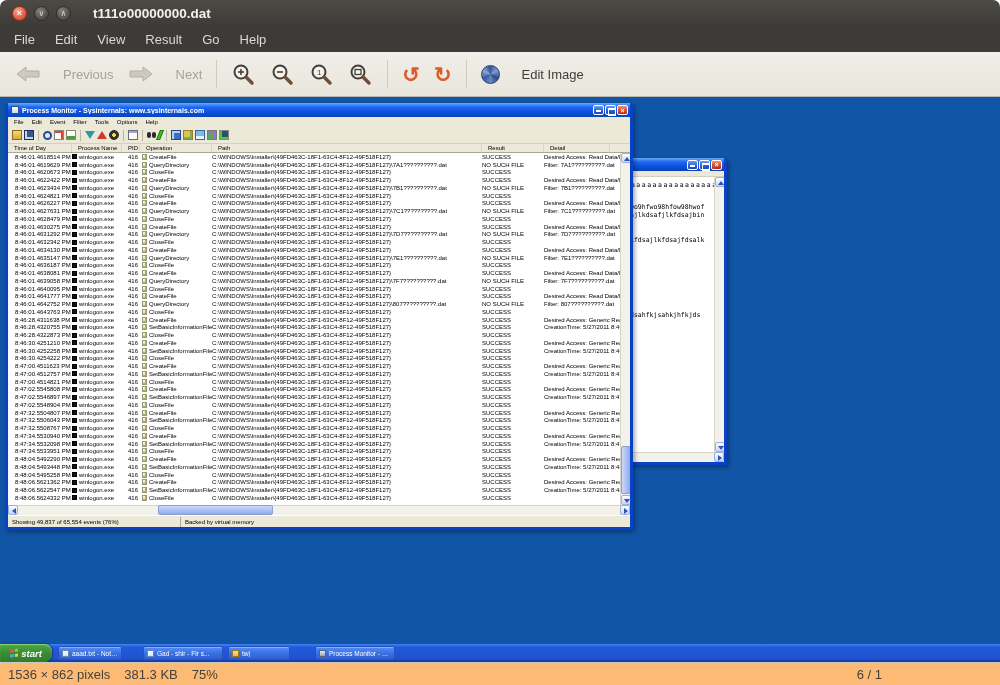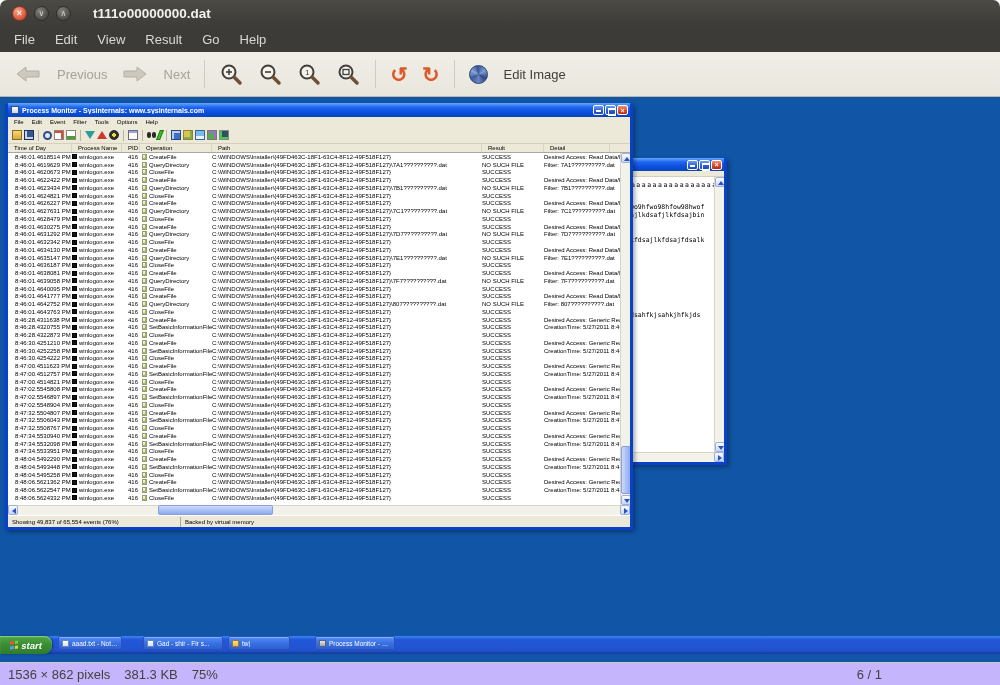--- a/index.html
+++ b/index.html
@@ -20,21 +20,21 @@
                  border:1px solid #2e2d2a; color:#d9d6d0; font-size:8px; }
   .title-text { color:#f3f1ec; font-weight:bold; font-size:13.5px; margin-left:22px; }
 
   .menubar { height:25px; background:#3c3b37; display:flex; align-items:center;
              padding-left:4px; flex:0 0 auto; }
   .menu-item { color:#dcd9d2; font-size:13px; padding:3px 10px; cursor:pointer; }
 
   .toolbar { height:45px; background:linear-gradient(#f1eee7,#e9e6de);
              border-bottom:1px solid #bab6ad; display:flex; align-items:center;
              padding:0 8px; flex:0 0 auto; }
-  .tb-btn { display:flex; align-items:center; gap:16px; padding:4px 7px; border-radius:3px; cursor:pointer; }
+  .tb-btn { display:flex; align-items:center; gap:22px; padding:4px 7px; border-radius:3px; cursor:pointer; }
   .tb-label { font-size:13px; color:#3f3e39; }
   .tb-btn.disabled .tb-label { color:#a7a399; }
   .tb-sep { width:1px; height:28px; background:#cfcbc1; margin:0 7px; }
   .rot { font-size:21px; font-weight:bold; color:#dd5b2b; line-height:1; }
   .gimp-ico { width:19px; height:19px; border-radius:50%;
               background:conic-gradient(#3a5c9e,#7e9bd2,#2d4a86,#6c89c2,#3a5c9e,#8aa5d8,#2d4a86);
               border:1px solid #2b4070; }
 
   
   .canvas { height:565px; position:relative; background:#1155a6; overflow:hidden; flex:0 0 auto; }
@@ -140,23 +140,23 @@
   .np-text { width:156px; overflow:hidden; font-family:"DejaVu Sans Mono", monospace;
              font-size:6.5px; color:#000; line-height:8px; padding-left:72px; white-space:nowrap; }
   .np-l1 { margin-top:4px; margin-left:-64px; letter-spacing:1.5px; }
   .np-l2 { margin-top:14px; }
   .np-l4 { margin-top:17px; }
   .np-l5 { margin-top:67px; }
   .np-vscroll { width:10px; background:#f2f1ea; border-left:1px solid #d8d5c6; position:relative; flex:0 0 auto; cursor:pointer;}
   .np-hscroll { height:10px; background:#f2f1ea; border-top:1px solid #d8d5c6; position:relative; flex:0 0 auto; cursor:pointer;}
 
   
-  .xp-taskbar { position:absolute; left:0; bottom:8px; width:1000px; height:18px; z-index:5;
+  .xp-taskbar { position:absolute; left:0; bottom:0; width:1000px; height:18px; z-index:5;
                 background:linear-gradient(#3c82f6,#2258d8 20%,#2152cf 80%,#15399c);
-                display:flex; align-items:flex-start; }
+                display:flex; align-items:center; }
   .start-btn { height:18px; width:52px; border-radius:0 8px 8px 0; cursor:pointer;
                background:linear-gradient(#52a848,#3a8f34 45%,#2f7c2b);
                box-shadow:inset 0 1px 1px #8cd37e, 1px 0 2px rgba(0,0,0,.4);
                display:flex; align-items:center; justify-content:center; gap:3px; flex:0 0 auto; }
   .start-flag { width:8px; height:8px; display:grid; grid-template-columns:3.5px 3.5px; gap:1px;
                 transform:skewY(-6deg); }
   .start-flag i { display:block; width:3.5px; height:3px; }
   .sf1{background:#e85438} .sf2{background:#7ec84a} .sf3{background:#5a9cf0} .sf4{background:#f0c84a}
   .start-label { color:#fff; font-weight:bold; font-style:italic; font-size:9.5px; }
   .tk-btn { height:14px; margin-top:0; border-radius:2px; cursor:pointer;
@@ -165,21 +165,21 @@
             display:flex; align-items:center; gap:3px; padding:0 3px; overflow:hidden; flex:0 0 auto; }
   .tk-label { color:#fff; font-size:6.5px; white-space:nowrap; overflow:hidden; text-overflow:ellipsis; }
   .tk-ico { width:7px; height:7px; flex:0 0 auto; }
   .tk-ico.doc { background:linear-gradient(#fff,#cfe0f8); border:1px solid #6a8ab8; }
   .tk-ico.folder { background:linear-gradient(#fbe292,#e8b94f); border:1px solid #9a7a2a; }
   .tk-ico.appgray { background:linear-gradient(#e8e8e8,#9aa2b8); border:1px solid #5a6278; }
   .tk1{width:64px; margin-left:6px} .tk2{width:80px; margin-left:21px}
   .tk3{width:62px; margin-left:5px} .tk4{width:80px; margin-left:25px}
 
   
-  .statusbar { height:23px; background:#c4b5fd; border-top:1px solid #cdc9c0;
+  .statusbar { height:23px; background:#fdba74; border-top:1px solid #cdc9c0;
                display:flex; align-items:center; font-size:13px; color:#44423d; flex:0 0 auto; }
   .sb-left-group { display:flex; gap:14px; margin-left:8px; }
   .sb-page { margin-left:auto; margin-right:118px; }
 </style>
 </head>
 <body>
 
 <div class="app">
 
   <div class="titlebar">

